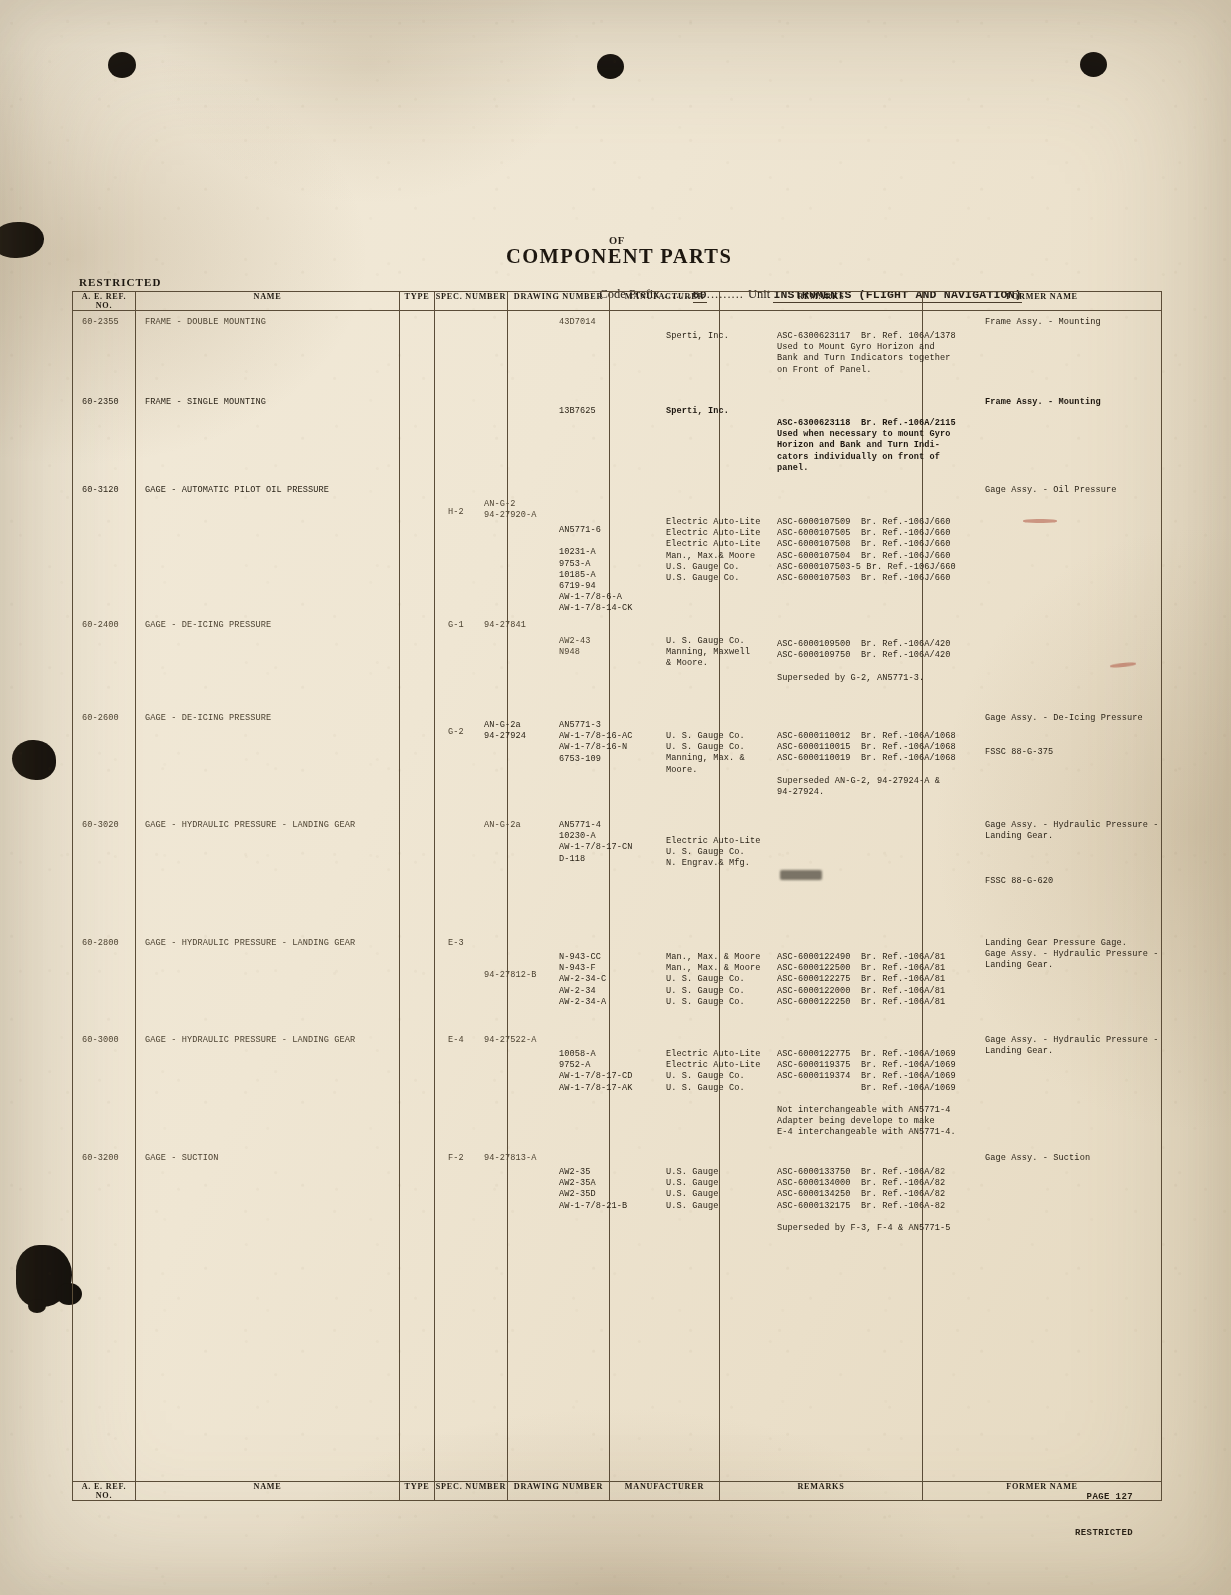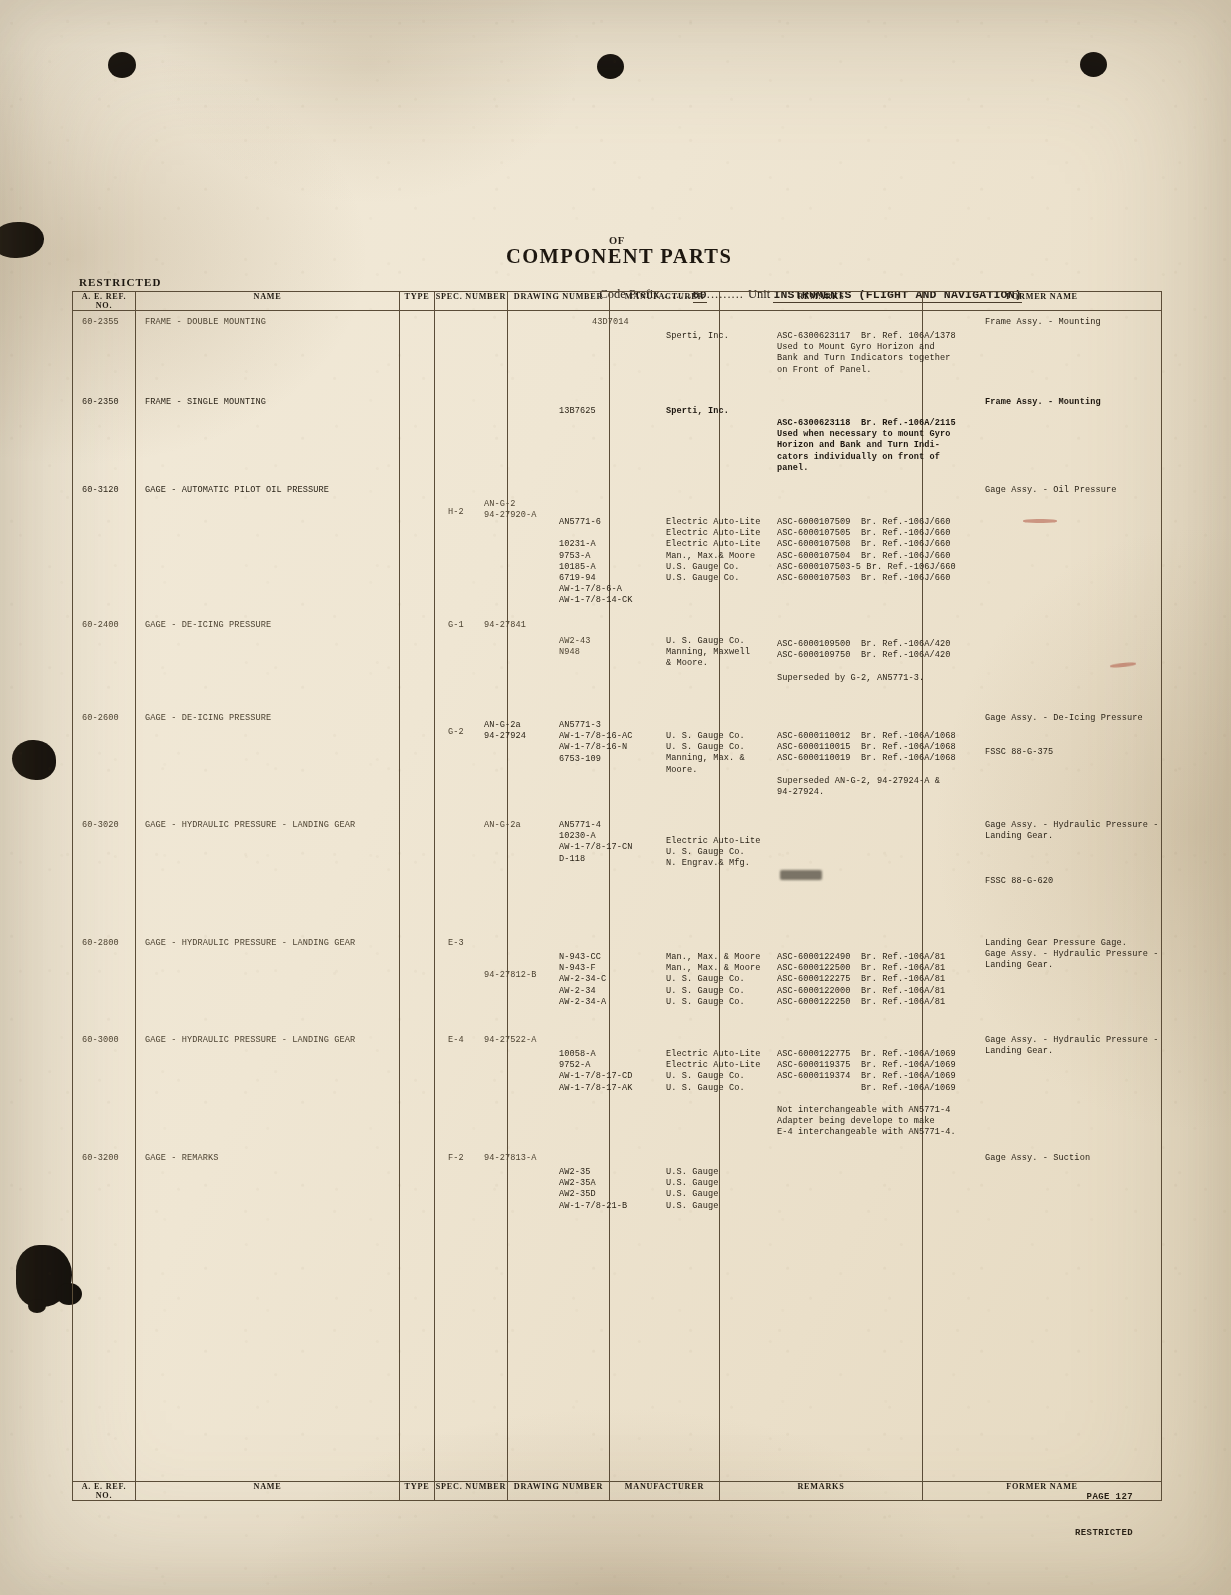--- a/index.html
+++ b/index.html
@@ -170,21 +170,21 @@
           <td>MANUFACTURER</td>
           <td>REMARKS</td>
           <td>FORMER NAME</td>
         </tr>
       </tfoot>
     </table>
 
     <div id="ink">
         <div class="tw dim" style="left: 10px; top: 26px;">60-2355</div>
         <div class="tw dim" style="left: 73px; top: 26px;">FRAME - DOUBLE MOUNTING</div>
-        <div class="tw dim" style="left: 487px; top: 26px; margin-left: 33px;">43D7014</div>
+        <div class="tw dim" style="left: 487px; top: 26px;">43D7014</div>
         <div class="tw" style="left: 594px; top: 40px;">Sperti, Inc.</div>
         <div class="tw" style="left: 705px; top: 40px;">ASC-6300623117  Br. Ref. 106A/1378
 Used to Mount Gyro Horizon and
 Bank and Turn Indicators together
 on Front of Panel.</div>
         <div class="tw" style="left: 913px; top: 26px;">Frame Assy. - Mounting</div>
         <div class="tw" style="left: 10px; top: 106px;">60-2350</div>
         <div class="tw" style="left: 73px; top: 106px;">FRAME - SINGLE MOUNTING</div>
         <div class="tw" style="left: 487px; top: 115px;">13B7625</div>
         <div class="tw bold" style="left: 594px; top: 115px;">Sperti, Inc.</div>
@@ -192,21 +192,21 @@
 Used when necessary to mount Gyro
 Horizon and Bank and Turn Indi-
 cators individually on front of
 panel.</div>
         <div class="tw bold" style="left: 913px; top: 106px;">Frame Assy. - Mounting</div>
         <div class="tw" style="left: 10px; top: 194px;">60-3120</div>
         <div class="tw" style="left: 73px; top: 194px;">GAGE - AUTOMATIC PILOT OIL PRESSURE</div>
         <div class="tw dim" style="left: 376px; top: 216px;">H-2</div>
         <div class="tw dim" style="left: 412px; top: 208px;">AN-G-2
 94-27920-A</div>
-        <div class="tw" style="left: 487px; top: 226px;">AN5771-6
+        <div class="tw" style="left: 487px; top: 234px;">AN5771-6
 
 10231-A
 9753-A
 10185-A
 6719-94
 AW-1-7/8-6-A
 AW-1-7/8-14-CK</div>
         <div class="tw" style="left: 594px; top: 226px;">Electric Auto-Lite
 Electric Auto-Lite
 Electric Auto-Lite
@@ -310,31 +310,37 @@
 ASC-6000119375  Br. Ref.-106A/1069
 ASC-6000119374  Br. Ref.-106A/1069
                 Br. Ref.-106A/1069
 
 Not interchangeable with AN5771-4
 Adapter being develope to make
 E-4 interchangeable with AN5771-4.</div>
         <div class="tw" style="left: 913px; top: 744px;">Gage Assy. - Hydraulic Pressure -
 Landing Gear.</div>
         <div class="tw dim" style="left: 10px; top: 862px;">60-3200</div>
-        <div class="tw dim" style="left: 73px; top: 862px;">GAGE - REMARKS</div>
+        <div class="tw dim" style="left: 73px; top: 862px;">GAGE - SUCTION</div>
         <div class="tw dim" style="left: 376px; top: 862px;">F-2</div>
         <div class="tw dim" style="left: 412px; top: 862px;">94-27813-A</div>
         <div class="tw" style="left: 487px; top: 876px;">AW2-35
 AW2-35A
 AW2-35D
 AW-1-7/8-21-B</div>
         <div class="tw" style="left: 594px; top: 876px;">U.S. Gauge
 U.S. Gauge
 U.S. Gauge
 U.S. Gauge</div>
+        <div class="tw" style="left: 705px; top: 876px;">ASC-6000133750  Br. Ref.-106A/82
+ASC-6000134000  Br. Ref.-106A/82
+ASC-6000134250  Br. Ref.-106A/82
+ASC-6000132175  Br. Ref.-106A-82
+
+Superseded by F-3, F-4 &amp; AN5771-5</div>
         <div class="tw" style="left: 913px; top: 862px;">Gage Assy. - Suction</div>
       </div>
 
     <div class="smudge" style="left:708px;top:579px;width:42px;height:10px;"></div>
   </div>
 
   <div class="t pagefoot" style="left:1031px;top:1467px;margin-left:44px;">
     <div>PAGE 127</div>
     <div>RESTRICTED</div>
   </div>

